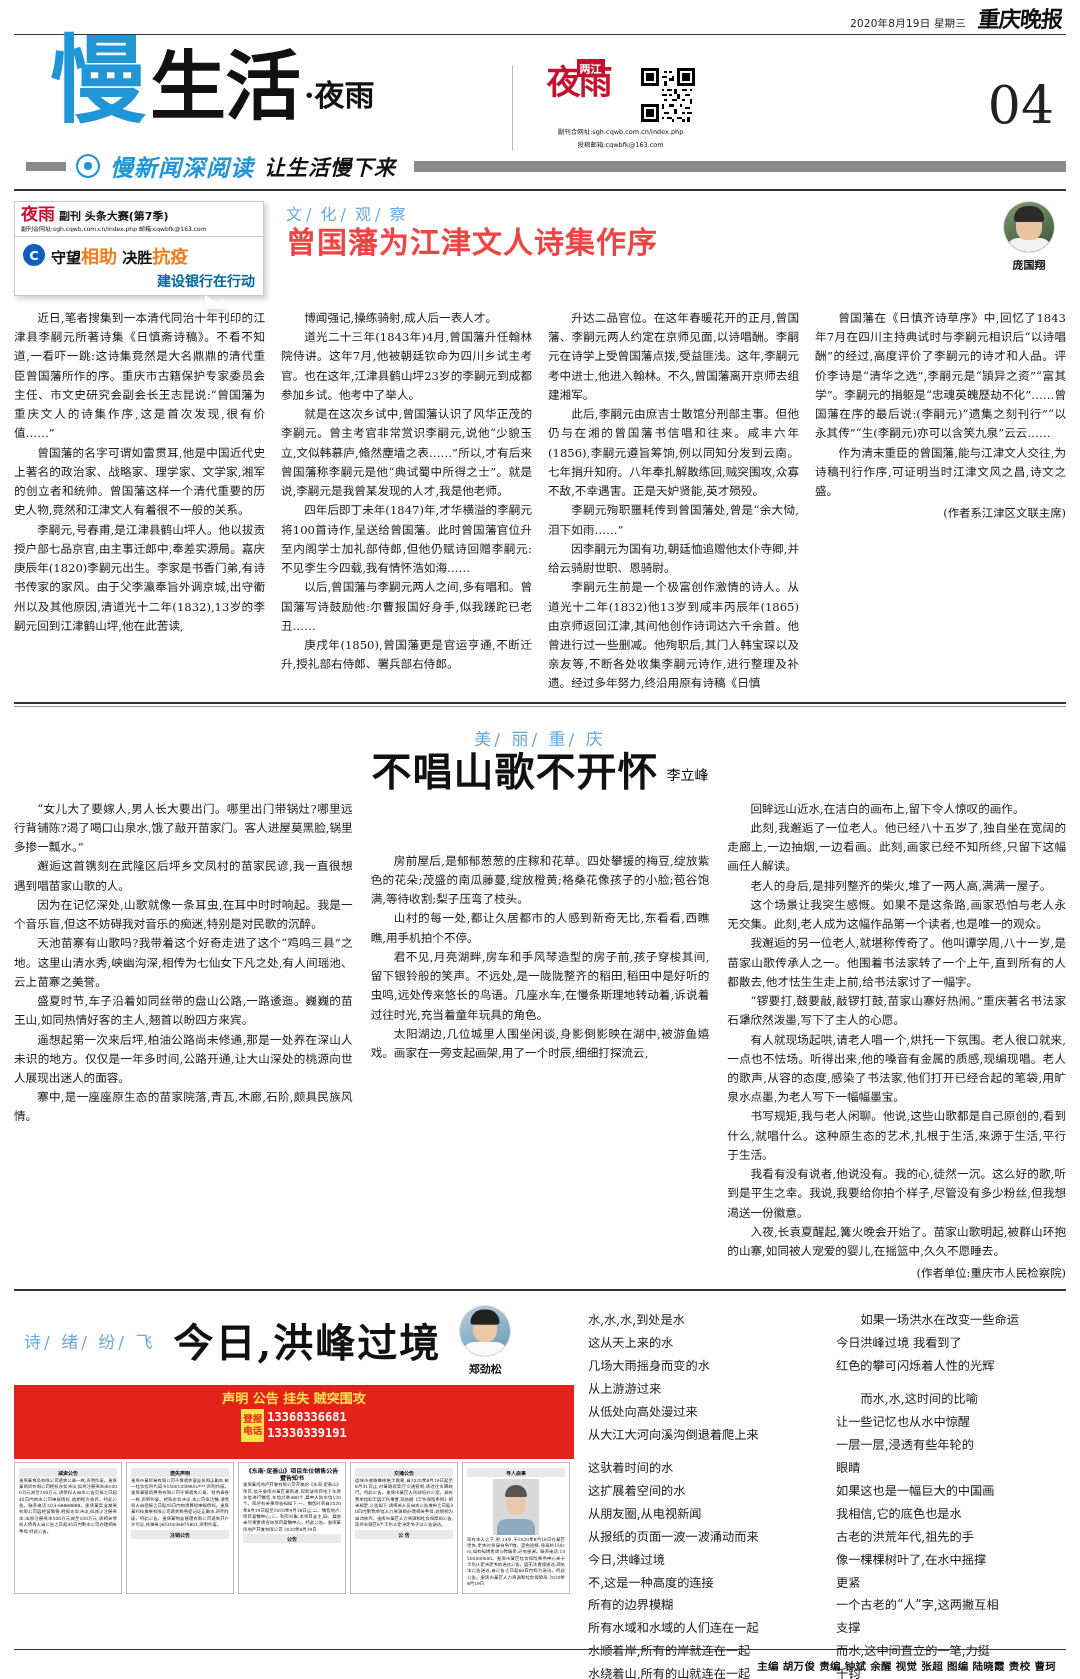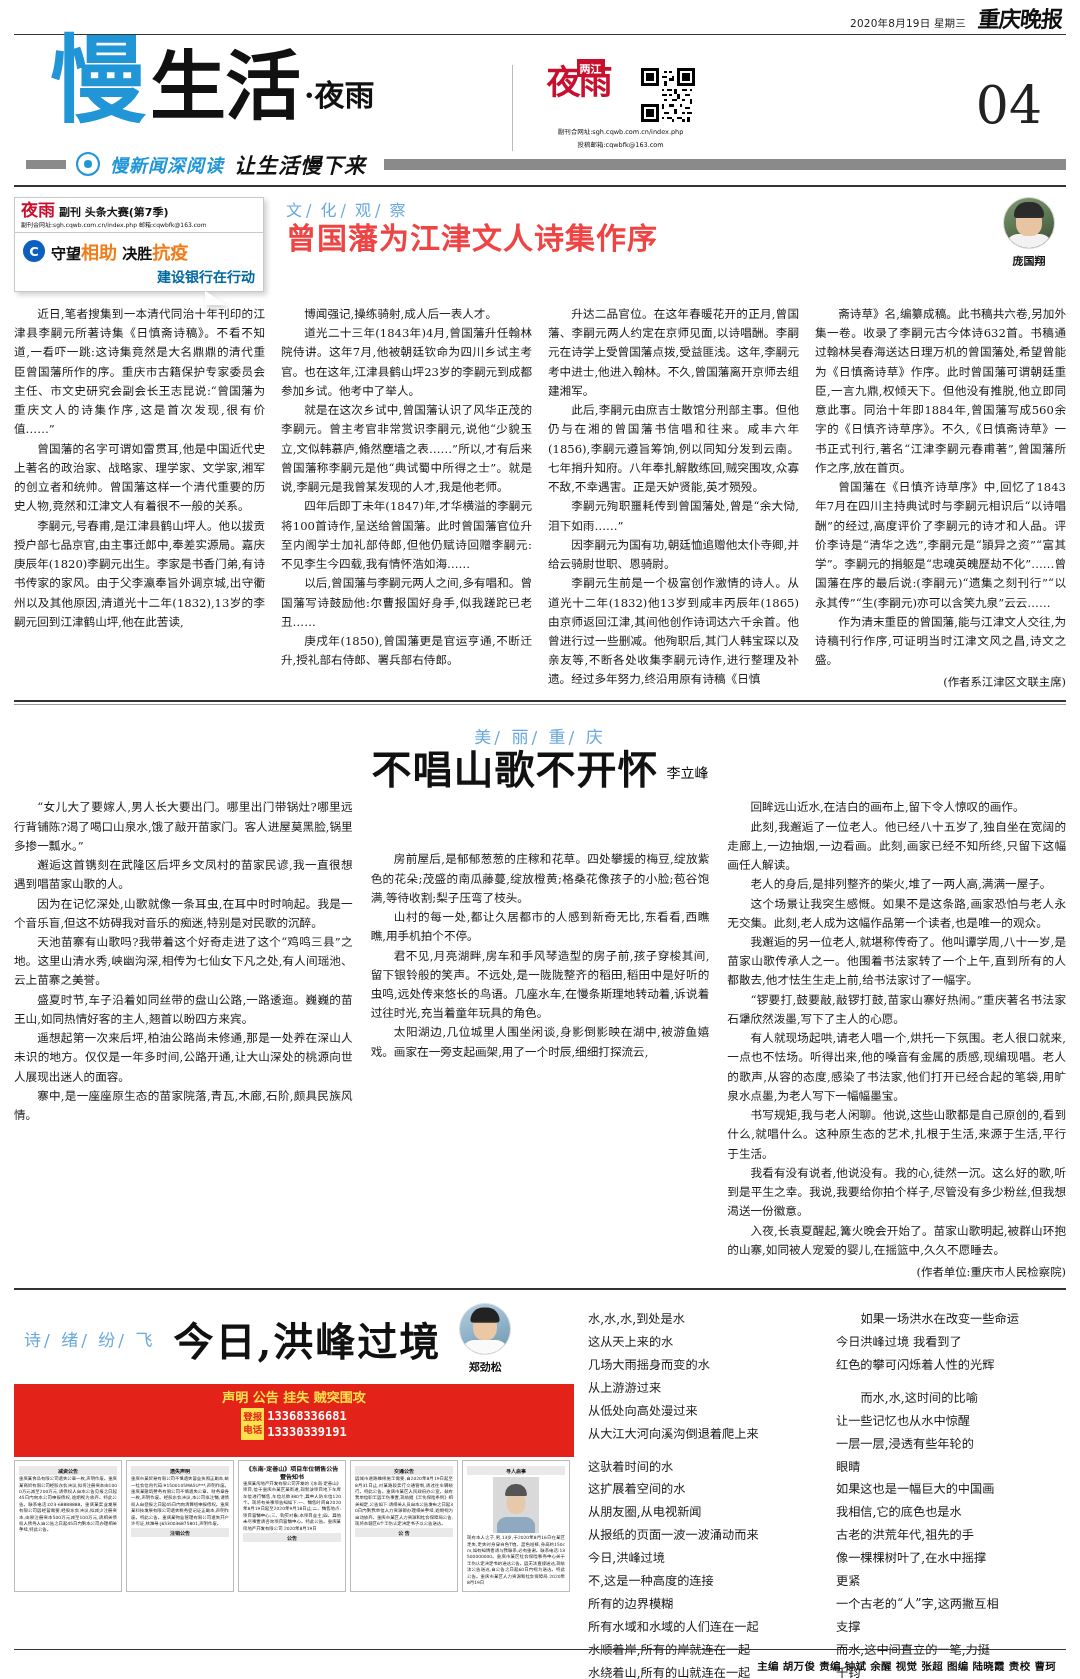--- a/index.html
+++ b/index.html
@@ -66,38 +66,38 @@
     position:absolute; left:30px; top:-6px;
     background:#c8102e; color:#fff; font-size:11px;
     font-weight:bold; padding:1px 3px; letter-spacing:0px;
     font-family:"DejaVu Sans","Liberation Sans",sans-serif;
   }
   .qr { width:54px; height:54px; background:#fff; }
   .qr svg { display:block; }
   .mast-urls { font-size:6.5px; color:#111; text-align:center; line-height:1.5; margin-top:3px; white-space:nowrap;}
 
   .pagenum {
-    position:absolute; right:24px; top:44px;
+    position:absolute; right:12px; top:44px;
     font-family:"DejaVu Serif","Liberation Serif",serif;
     font-size:52px; color:#222; line-height:1; font-weight:400;
   }
 
   .mast-tagline {
     display:flex; align-items:center; gap:10px;
     padding-left:12px; margin-top:-6px;
   }
   .tag-dash { width:40px; height:9px; background:#8a8a8a; }
   .tag-circle {
     width:24px;height:24px;border-radius:50%;border:2.4px solid #2196d6;
     display:flex;align-items:center;justify-content:center;
   }
   .tag-circle i { display:block;width:8px;height:8px;border-radius:50%;background:#2196d6;}
   .tag-txt {
     font-family:"DejaVu Serif","Liberation Serif",serif;
-    font-size:18px; font-weight:bold; color:#2196d6; letter-spacing:1px;
+    font-size:23px; font-weight:bold; color:#2196d6; letter-spacing:1px;
     font-style:italic;
   }
   .tag-txt2 {
     font-family:"DejaVu Serif","Liberation Serif",serif;
     font-size:21px; font-weight:bold; color:#111; letter-spacing:1px;
     font-style:italic;
   }
   .tag-bar { flex:1; height:11px; background:#8a8a8a; margin-left:8px; }
 
   
@@ -403,21 +403,20 @@
         <p>庚戌年(1850),曾国藩更是官运亨通,不断迁升,授礼部右侍郎、署兵部右侍郎。</p>
       </div>
       <div class="body-cn">
         <p>升达二品官位。在这年春暖花开的正月,曾国藩、李嗣元两人约定在京师见面,以诗唱酬。李嗣元在诗学上受曾国藩点拨,受益匪浅。这年,李嗣元考中进士,他进入翰林。不久,曾国藩离开京师去组建湘军。</p>
         <p>此后,李嗣元由庶吉士散馆分刑部主事。但他仍与在湘的曾国藩书信唱和往来。咸丰六年(1856),李嗣元遵旨筹饷,例以同知分发到云南。七年捐升知府。八年奉扎解散练回,贼突围攻,众寡不敌,不幸遇害。正是天妒贤能,英才殒殁。</p>
         <p>李嗣元殉职噩耗传到曾国藩处,曾是“余大恸,泪下如雨……”</p>
         <p>因李嗣元为国有功,朝廷恤追赠他太仆寺卿,并给云骑尉世职、恩骑尉。</p>
         <p>李嗣元生前是一个极富创作激情的诗人。从道光十二年(1832)他13岁到咸丰丙辰年(1865)由京师返回江津,其间他创作诗词达六千余首。他曾进行过一些删减。他殉职后,其门人韩宝琛以及亲友等,不断各处收集李嗣元诗作,进行整理及补遗。经过多年努力,终沿用原有诗稿《日慎</p>
       </div>
       <div class="body-cn">
-        <p>斋诗草》名,编纂成稿。此书稿共六卷,另加外集一卷。收录了李嗣元古今体诗632首。书稿通过翰林吴春海送达日理万机的曾国藩处,希望曾能为《日慎斋诗草》作序。此时曾国藩可谓朝廷重臣,一言九鼎,权倾天下。但他没有推脱,他立即同意此事。同治十年即1884年,曾国藩写成560余字的《日慎齐诗草序》。不久,《日慎斋诗草》一书正式刊行,著名“江津李嗣元春甫著”,曾国藩所作之序,放在首页。</p>
         <p>曾国藩在《日慎齐诗草序》中,回忆了1843年7月在四川主持典试时与李嗣元相识后“以诗唱酬”的经过,高度评价了李嗣元的诗才和人品。评价李诗是“清华之选”,李嗣元是“頴异之资”“富其学”。李嗣元的捐躯是“忠魂英魄歷劫不化”……曾国藩在序的最后说:(李嗣元)“遗集之刻刊行”“以永其传”“生(李嗣元)亦可以含笑九泉”云云……</p>
         <p>作为清末重臣的曾国藩,能与江津文人交往,为诗稿刊行作序,可证明当时江津文风之昌,诗文之盛。</p>
         <div class="sig">(作者系江津区文联主席)</div>
       </div>
     </div>
   </div>
 
   <div class="rule-thick" style="margin-top:8px"></div>
   <div class="rule-thin"></div>
 

